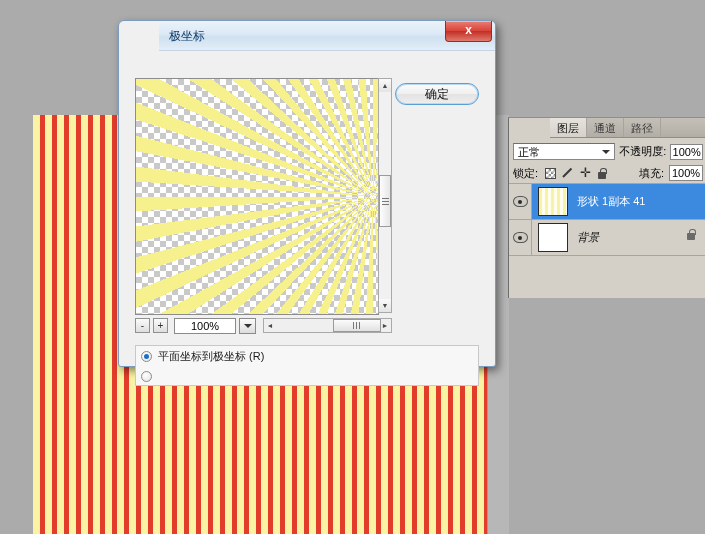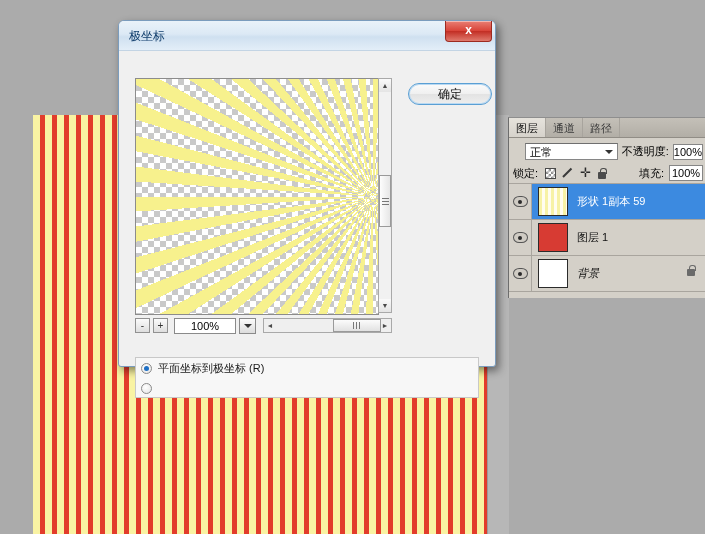--- a/index.html
+++ b/index.html
@@ -36,39 +36,40 @@
     width: 197px; height: 180px;
     background: #d4d0c8;
     border-left: 1px solid #6e6e6e;
     border-top: 1px solid #8e8e8e;
     font-size: 11px;
   }
   .panel-tabs {
     display: flex; height: 19px; align-items: stretch;
     background: linear-gradient(to bottom, #cfcbc3, #bdb9b1);
     border-bottom: 1px solid #918d86;
+    margin-left: 41px;
   }
   .panel-tab {
     padding: 2px 7px 0 7px;
     font-size: 11px;
     color: #3b3b3b;
     border-right: 1px solid #a8a49d;
     background: linear-gradient(to bottom, #c4c0b8, #b2aea6);
     line-height: 16px;
   }
   .panel-tab.active {
     background: linear-gradient(to bottom, #e6e3dc, #d6d2cb);
     color: #111;
     font-weight: normal;
   }
   .panel-tabs-fill { flex: 1; background: linear-gradient(to bottom, #c4c0b8, #b2aea6); }
 
   .blend-row {
     display: flex; align-items: center;
-    height: 23px; padding: 2px 3px 0 16px;
+    height: 23px; padding: 2px 3px 0 4px;
     gap: 4px;
   }
   .blend-select {
     position: relative;
     width: 106px; height: 17px;
     background: #fff;
     border: 1px solid #868686;
     border-top-color: #6f6f6f;
     font-size: 11px;
     line-height: 16px;
@@ -185,20 +186,21 @@
     border-radius: 6px 6px 3px 3px;
     box-shadow: 3px 4px 9px rgba(0,0,0,0.45);
     box-sizing: border-box;
   }
   #dialog-titlebar {
     height: 29px;
     background: linear-gradient(to bottom, #eaf2f9 0%, #dce9f5 45%, #cfe0f0 55%, #e3eef8 100%);
     border-radius: 5px 5px 0 0;
     position: relative;
     border-bottom: 1px solid #c3d4e4;
+    margin-left: 40px;
   }
   #dialog-title {
     position: absolute; left: 10px; top: 7px;
     font-size: 12px; color: #123f6d;
   }
   #close-button {
     position: absolute; right: 3px; top: 0px;
     width: 45px; height: 20px;
     background: linear-gradient(to bottom, #e97f74 0%, #d9453a 48%, #c32f25 52%, #e07a6d 100%);
     border: 1px solid #9c2a20;
@@ -297,38 +299,37 @@
     position: absolute; left: 54%; top: 0;
     width: 48px; height: 100%;
     background: linear-gradient(to bottom,#fcfcfc,#e1e1e1);
     border: 1px solid #9a9a9a;
     box-sizing: border-box;
     display: flex; align-items: center; justify-content: center;
   }
   .hgrip { width: 1px; height: 7px; background: #777; box-shadow: 3px 0 0 #777, -3px 0 0 #777; }
 
   #btn-ok, #btn-reset {
-    position: absolute; left: 289px;
+    position: absolute; left: 276px;
     width: 84px; height: 22px;
     font-size: 12px; text-align: center; line-height: 21px;
     background: linear-gradient(to bottom,#fbfbfb 0%,#f0f0f0 48%,#e3e3e3 52%,#eeeeee 100%);
     border: 1px solid #9a9a9a;
     border-radius: 11px;
     box-sizing: border-box; color: #111;
   }
   #btn-ok { top: 33px; border-color: #5a9fd4; box-shadow: 0 0 0 1px #b9d9f2 inset; }
   #btn-reset { top: 61px; }
 
   #options-group {
     position: absolute; left: 16px; top: 295px;
     width: 344px; height: 41px;
     background: #f7f7f7;
     border: 1px solid #c8c8c8;
     box-sizing: border-box;
-    margin-top: 12px;
   }
   .radio-row {
     display: flex; align-items: center;
     height: 20px; padding-left: 5px; gap: 6px;
   }
   .radio {
     width: 11px; height: 11px; border-radius: 50%;
     background: radial-gradient(circle at 40% 35%, #ffffff, #e3e3e3);
     border: 1px solid #8a8a8a;
     box-sizing: border-box;
@@ -379,30 +380,23 @@
       <div class="num-field">100%</div>
     </div>
 
     <div class="layer-list">
 
       <div class="layer-row selected">
         <div class="eye-cell">
           <span class="eye"></span>
         </div>
         <div class="layer-thumb thumb-stripes"></div>
-        <div class="layer-name">形状 1副本 59</div>
-      </div>
-
-      <div class="layer-row">
-        <div class="eye-cell">
-          <span class="eye"></span>
-        </div>
-        <div class="layer-thumb thumb-red"></div>
-        <div class="layer-name">图层 1</div>
-      </div>
+        <div class="layer-name">形状 1副本 41</div>
+      </div>
+
 
       <div class="layer-row">
         <div class="eye-cell">
           <span class="eye"></span>
         </div>
         <div class="layer-thumb thumb-white"></div>
         <div class="layer-name italic">背景</div>
         <div class="row-lock"></div>
       </div>
 

